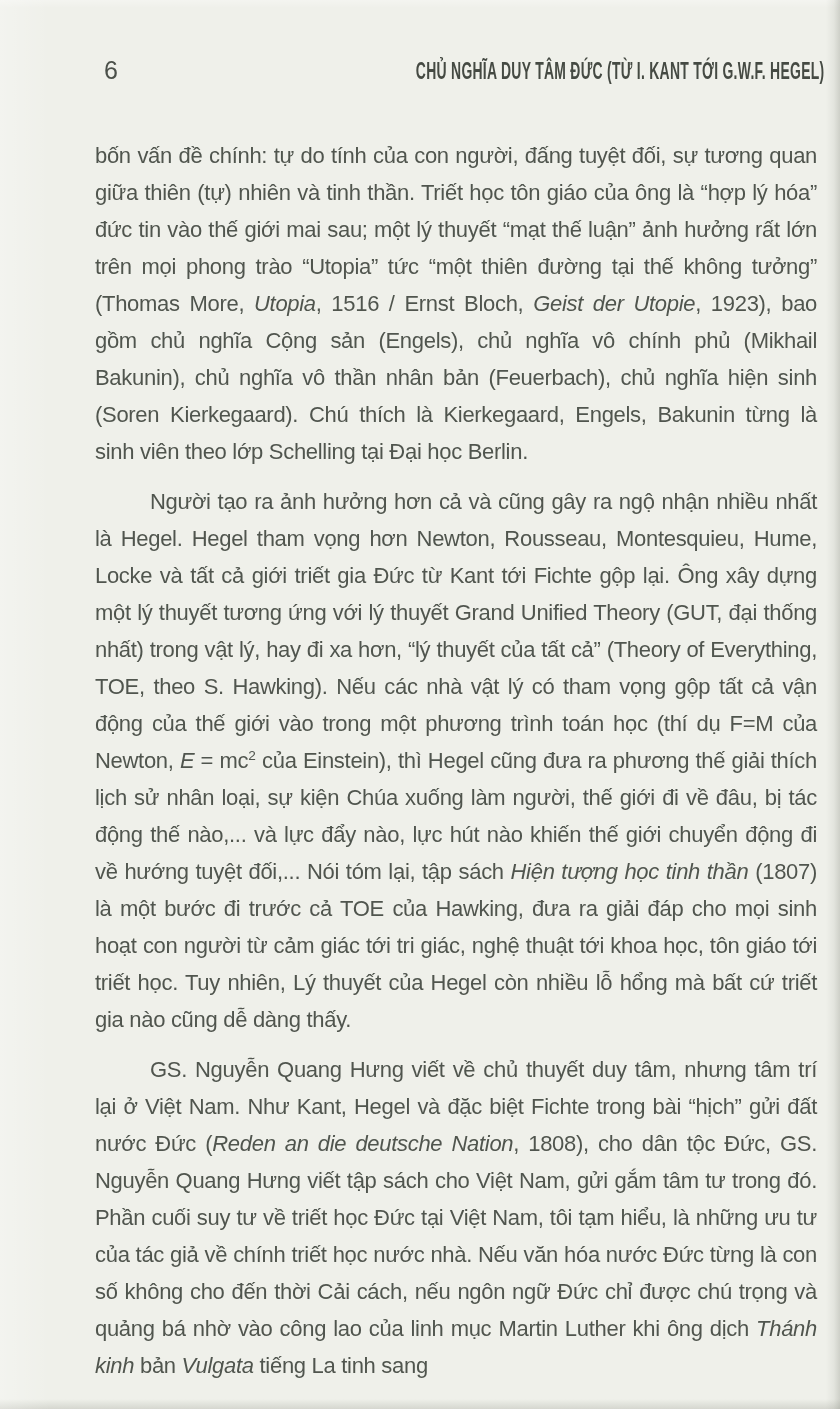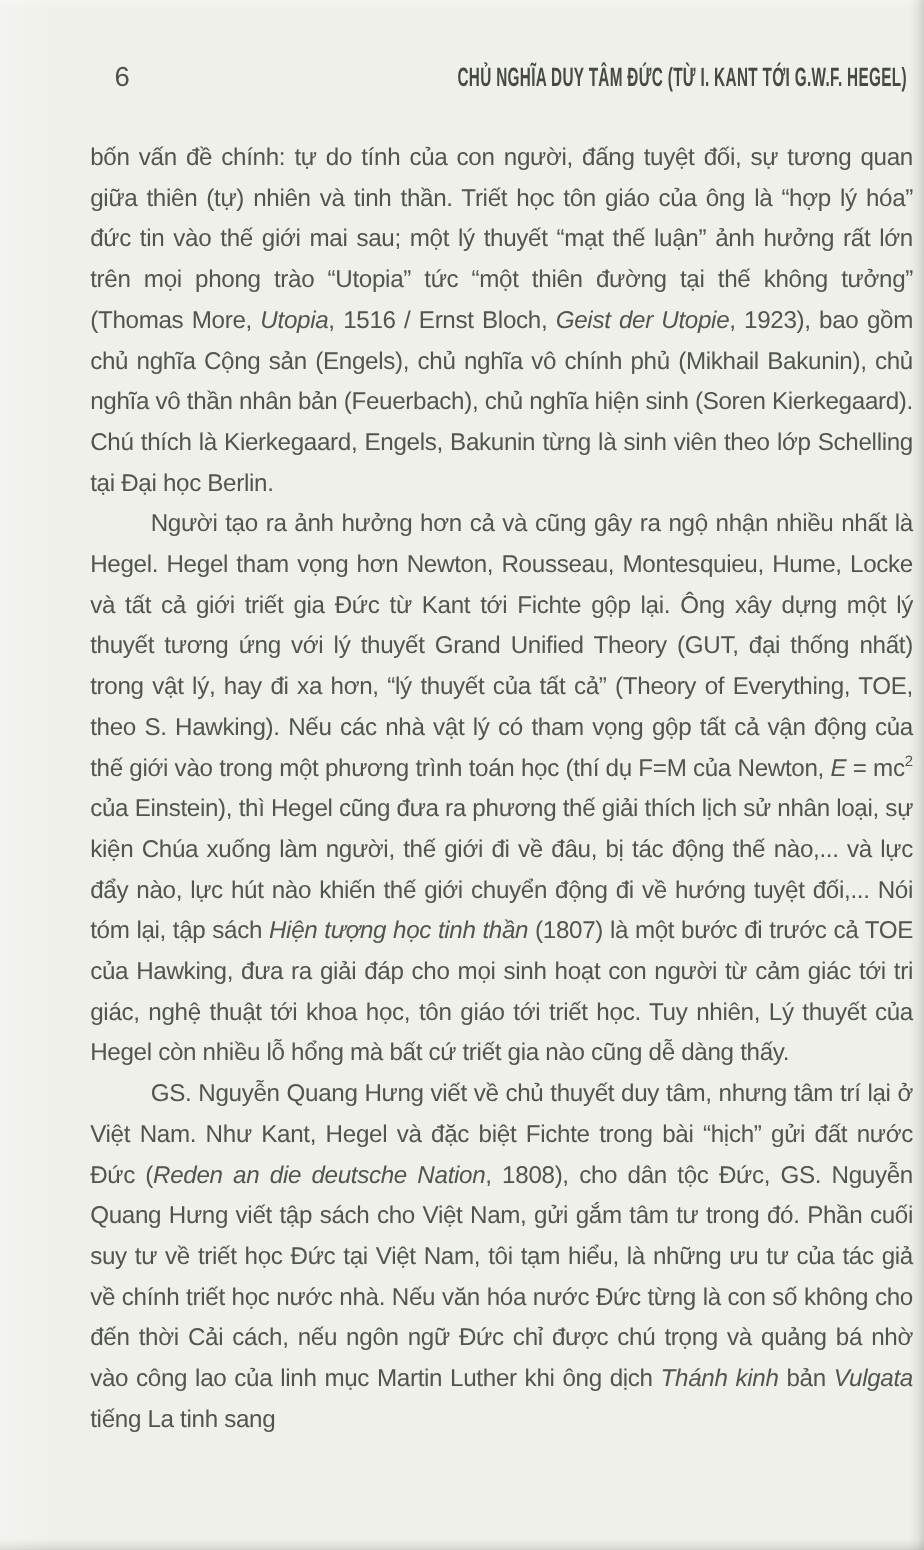--- a/index.html
+++ b/index.html
@@ -31,21 +31,21 @@
     font-weight:700;font-size:24px;color:#454a43;white-space:nowrap;
     display:inline-block;transform:scaleX(.58);transform-origin:100% 100%;
     letter-spacing:.5px;
   }
   .body-text{
     position:absolute;left:82px;top:124px;width:748px;
     color:#50554e;
     font-size:22px;line-height:37px;letter-spacing:-.3px;
     text-align:justify;
   }
-  .body-text p{margin:0;}
+  .body-text p{margin:13px;}
   .body-text p.indent{text-indent:55px;}
   .body-text i{font-style:italic;}
   .body-text sup{font-size:.62em;line-height:0;vertical-align:super;letter-spacing:0;}
 </style>
 </head>
 <body>
 
 <div class="page">
   <div class="running-header">
     <span class="page-number">6</span>

